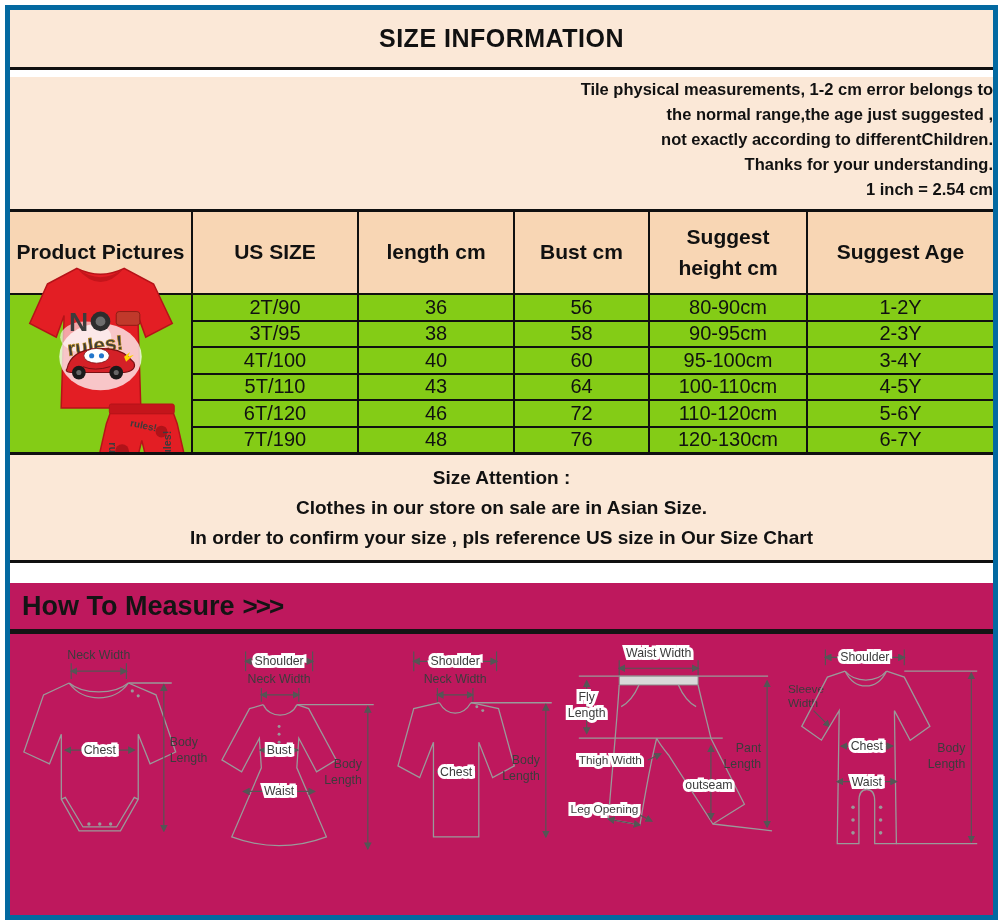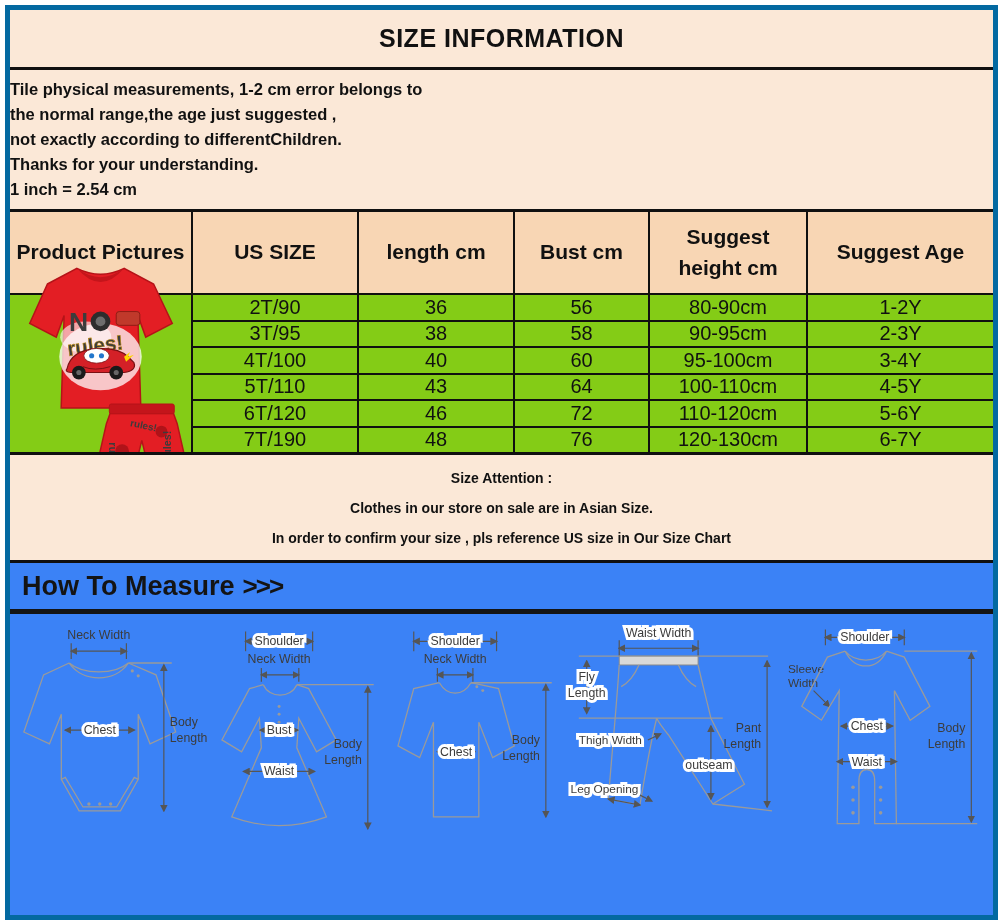--- a/index.html
+++ b/index.html
@@ -12,22 +12,23 @@
     border:5px solid #0369a1; display:flex; flex-direction:column; background:#fff;
   }
   
   .title-box {
     height:57px; flex:none; background:#fbe8d7; border-bottom:3px solid #101010;
     display:flex; align-items:center; justify-content:center;
     font-size:25px; font-weight:bold; letter-spacing:0.5px;
   }
   .note-box {
     height:132px; flex:none; background:#fbe8d7; border-bottom:3px solid #101010;
-    text-align:left; font-weight:bold; font-size:16.5px; line-height:25px;
-    padding-top:7px;
+    text-align:right; font-weight:bold; font-size:16.5px; line-height:25px;
+    padding-top:0;
+    margin-top:7px;
   }
   
   .size-table {
     height:240px; flex:none; background:#101010;
     display:grid;
     grid-template-columns:181px 164px 154px 133px 156px 1fr;
     grid-template-rows:81px repeat(6, 1fr);
     gap:2px;
   }
   .size-table .th {
@@ -38,23 +39,23 @@
     background:#84cc16; display:flex; align-items:center; justify-content:center;
     font-size:20px; font-weight:400;
   }
   .product-cell { grid-column:1; grid-row:2 / 8; background:#fff; padding:2px; }
   
   .attention {
     height:97px; flex:none; background:#fbe8d7;
     border-top:3px solid #101010; border-bottom:3px solid #101010;
     text-align:center; font-weight:bold; padding-top:8px;
   }
-  .attention .a-line { font-size:14px; line-height:30px; }
+  .attention .a-line { font-size:19px; line-height:30px; }
   
-  .measure { flex:1; background:#3b82f6; padding:4px 0 12px 0; overflow:hidden; }
+  .measure { flex:1; background:#be185d; padding:4px 0 12px 0; overflow:hidden;margin-top:20px; }
   .measure-heading {
     padding:4px 0 0 12px; font-size:27px; font-weight:bold; color:#141414;
     display:flex; align-items:center; gap:8px;
   }
   .chevrons { font-weight:bold; letter-spacing:-2px; font-size:26px; }
   .thick-line { height:5px; background:#141414; margin-top:7px; }
   .diagrams {
     display:flex; justify-content:space-between; align-items:flex-start;
     padding:6px 2px 0 4px; height:232px;
   }

